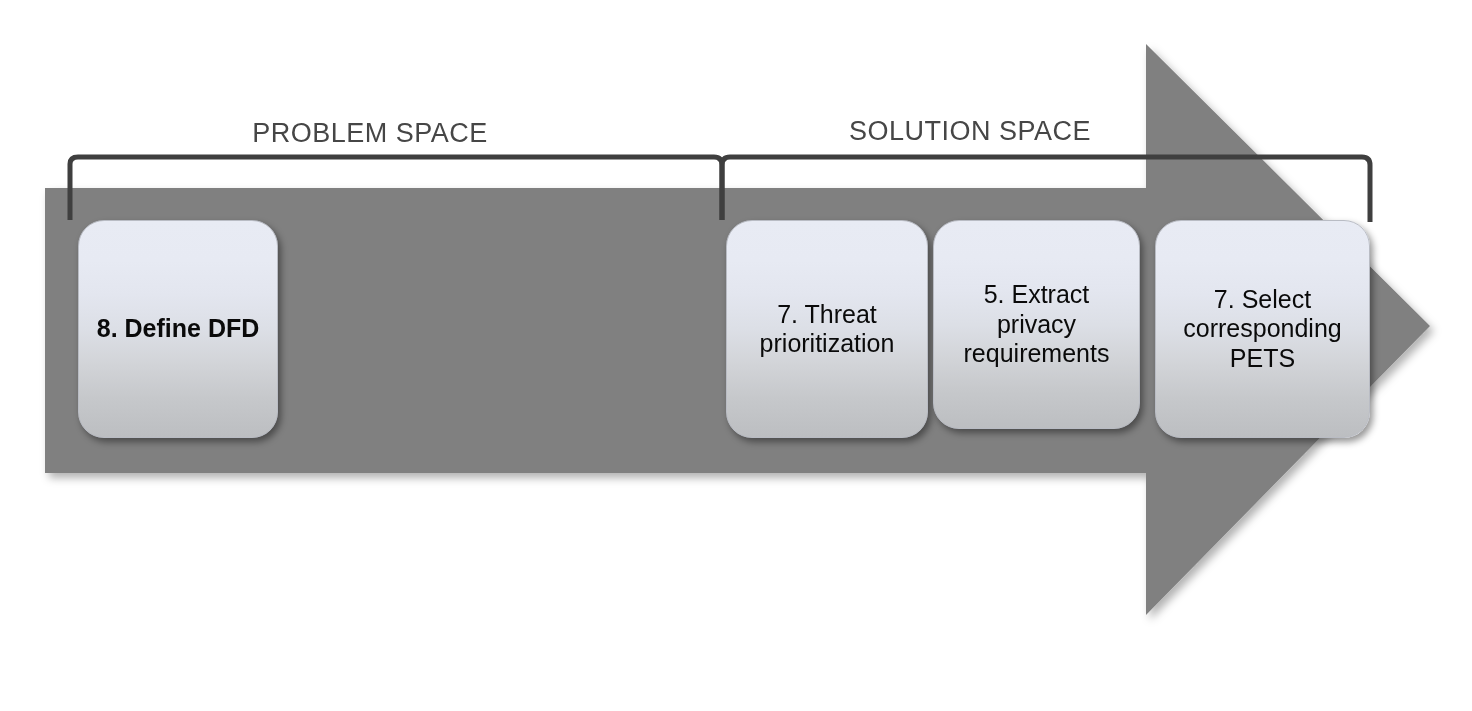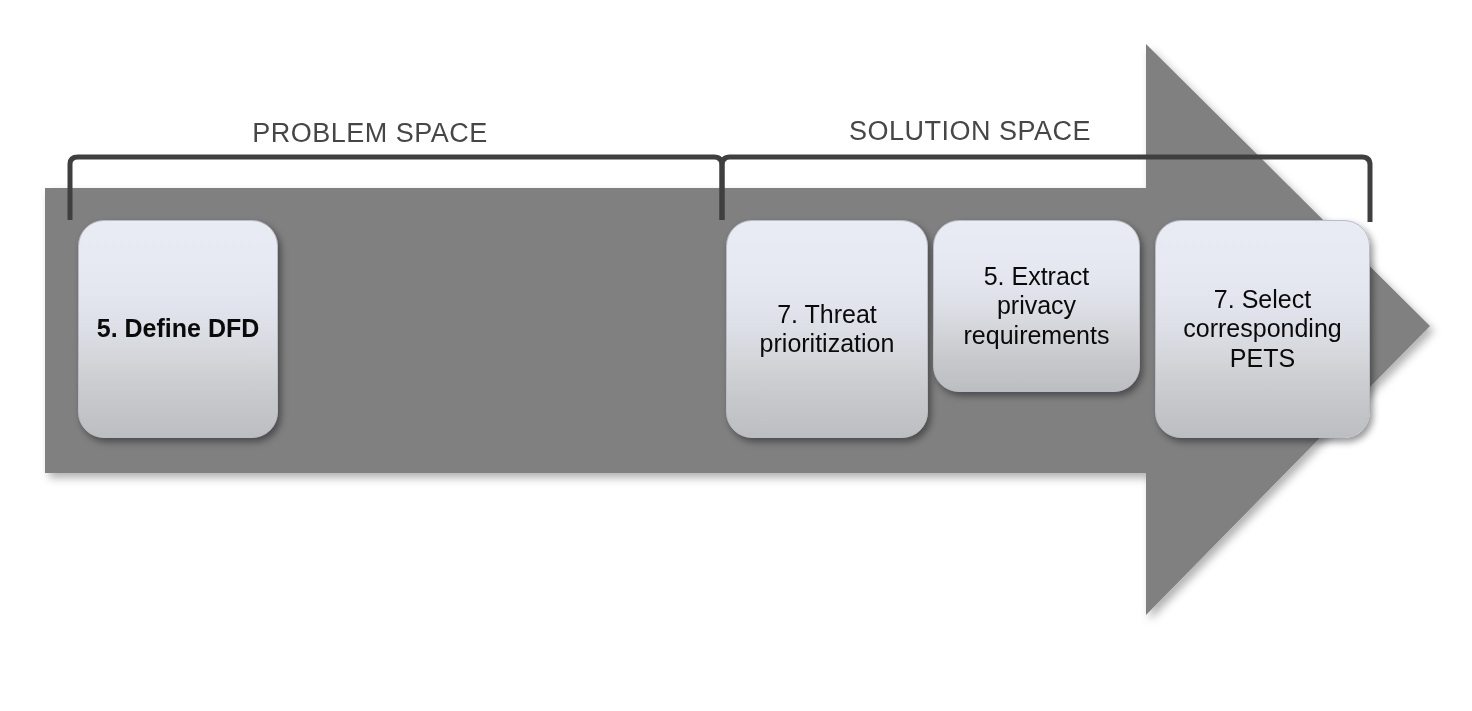--- a/index.html
+++ b/index.html
@@ -93,21 +93,21 @@
     font-weight: 700;
   }
   .step-box.regular .step-text {
     font-weight: 400;
   }
 
   #step-box-1 { left: 78px;   top: 220px; width: 200px; height: 218px; font-size: 25px; }
   #step-box-2 { left: 292px;  top: 220px; width: 197px; height: 218px; font-size: 25px; }
   #step-box-3 { left: 503px;  top: 220px; width: 212px; height: 218px; font-size: 25px; }
   #step-box-4 { left: 726px;  top: 220px; width: 202px; height: 218px; font-size: 25px; }
-  #step-box-5 { left: 933px;  top: 220px; width: 207px; height: 172px; font-size: 25px; text-align: center; }
+  #step-box-5 { left: 933px;  top: 220px; width: 207px; height: 209px; font-size: 25px; text-align: center; }
   #step-box-6 { left: 1155px; top: 220px; width: 215px; height: 218px; font-size: 25px; }
 </style>
 </head>
 <body>
 
 <div id="canvas">
 
   <svg id="arrow-shape" viewBox="0 0 1472 711" aria-hidden="true">
     <defs>
       <filter id="arrow-shadow" x="-10%" y="-10%" width="130%" height="130%">
@@ -137,21 +137,21 @@
              L 1362,157
              Q 1370,157 1370,165
              L 1370,222"></path>
   </svg>
 
   <div class="space-label" id="label-solution-space">SOLUTION SPACE</div>
 
   <div class="space-label" id="label-problem-space">PROBLEM SPACE</div>
 
   <div class="step-box bold" id="step-box-1">
-    <span class="step-text">5. Define DFD</span>
+    <span class="step-text">8. Define DFD</span>
   </div>
 
 
 
   <div class="step-box regular" id="step-box-4">
     <span class="step-text">7. Threat prioritization</span>
   </div>
 
   <div class="step-box regular" id="step-box-5">
     <span class="step-text">5. Extract privacy requirements</span>

